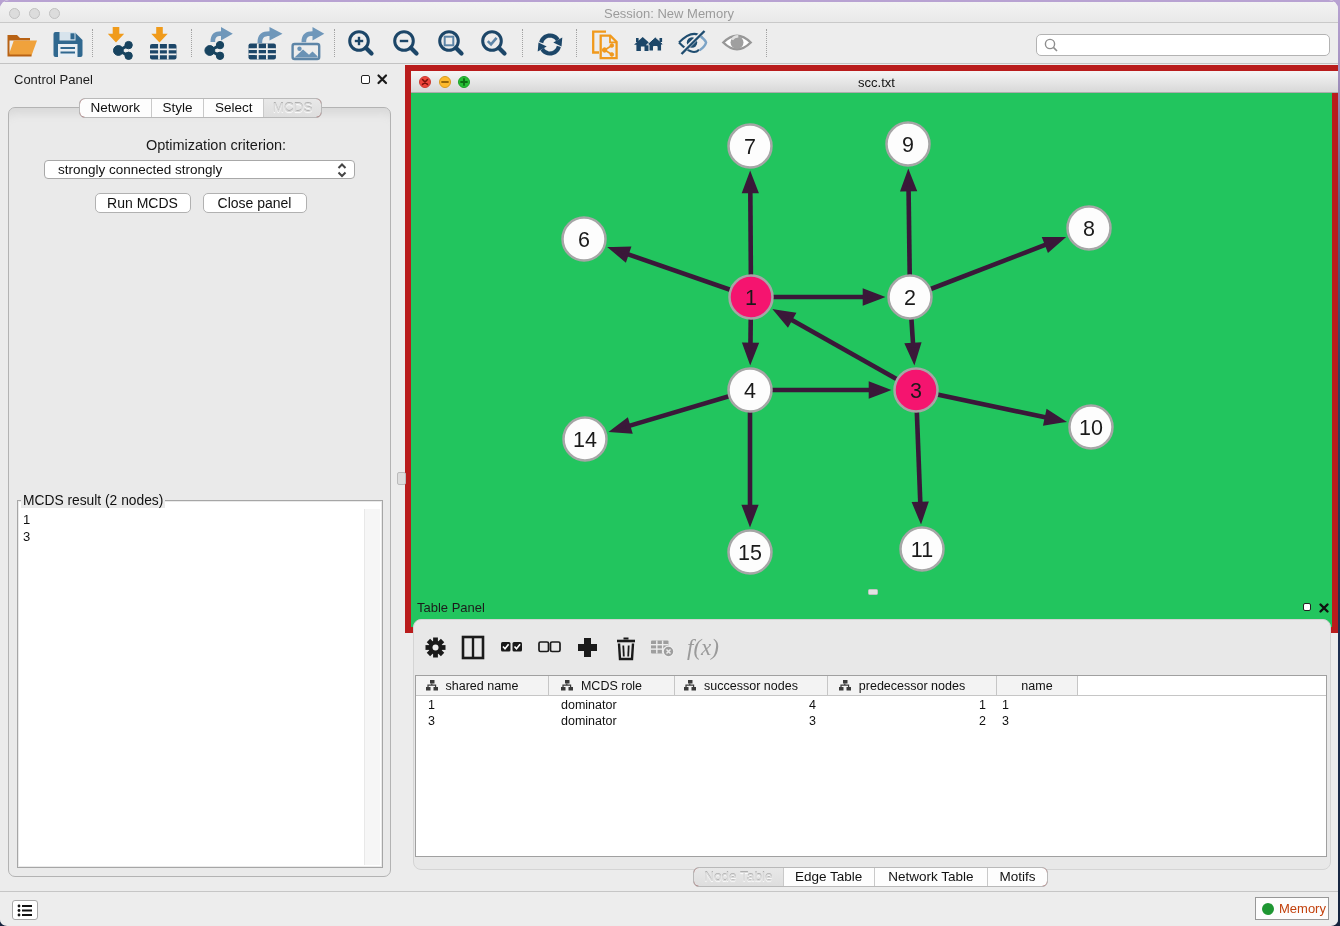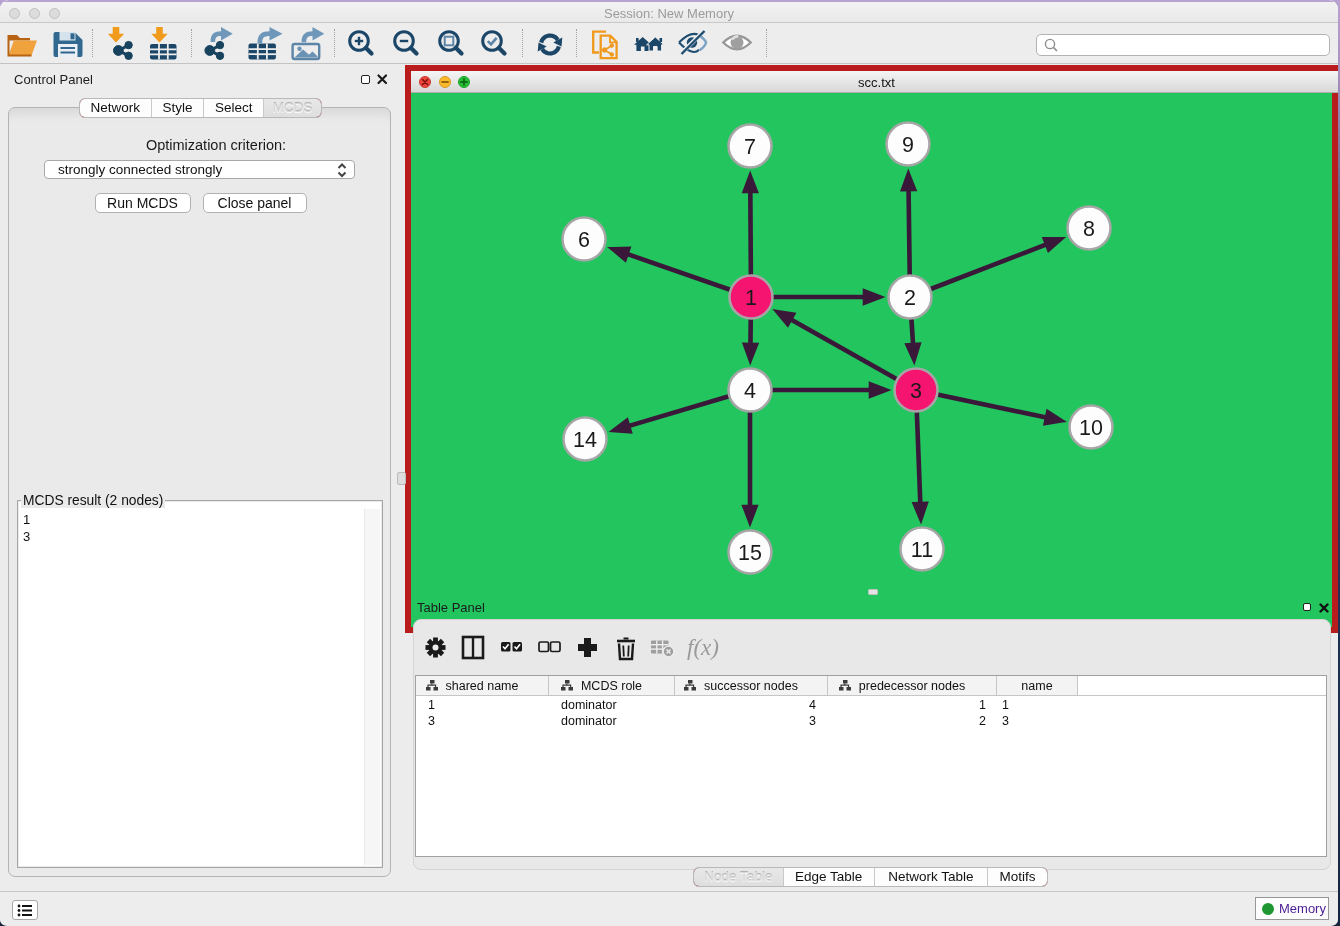--- a/index.html
+++ b/index.html
@@ -75,21 +75,21 @@
 .td{position:absolute;font-size:12.5px;color:#111;height:16px;line-height:16px;}
 
 
 #statusbar{position:absolute;left:0;top:890.5px;width:1338px;height:33px;
   background:#ededed;border-top:1px solid #c6c6c6;}
 #listbtn{position:absolute;left:12px;top:899.5px;width:26px;height:20px;background:#fff;
   border:1px solid #a8a8a8;border-radius:3px;box-sizing:border-box;}
 #membtn{position:absolute;left:1255px;top:897px;width:74px;height:23px;background:#fdfdfd;
   border:1px solid #989898;box-sizing:border-box;}
 #membtn .dot{position:absolute;left:6px;top:5px;width:12px;height:12px;border-radius:50%;background:#1e9632;}
-#membtn .txt{position:absolute;left:23px;top:3px;font-size:13px;color:#4c1d95;}
+#membtn .txt{position:absolute;left:23px;top:3px;font-size:13px;color:#c2410c;}
 </style>
 </head>
 <body>
 <div id="win">
   <div style="position:absolute;left:0;top:0;width:1338px;height:2px;background:#b8a2d2;z-index:60;"></div>
 
   <div id="titlebar">
     <div class="tl-gray" style="left:8.5px;"></div>
     <div class="tl-gray" style="left:28.5px;"></div>
     <div class="tl-gray" style="left:48.5px;"></div>

